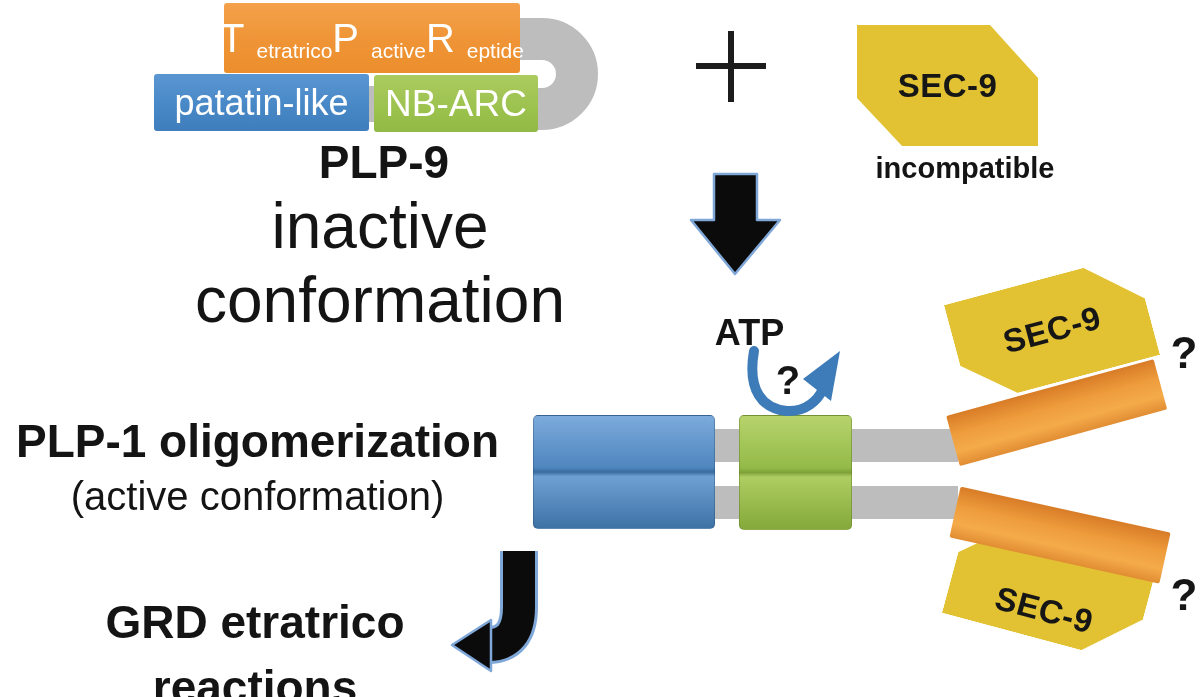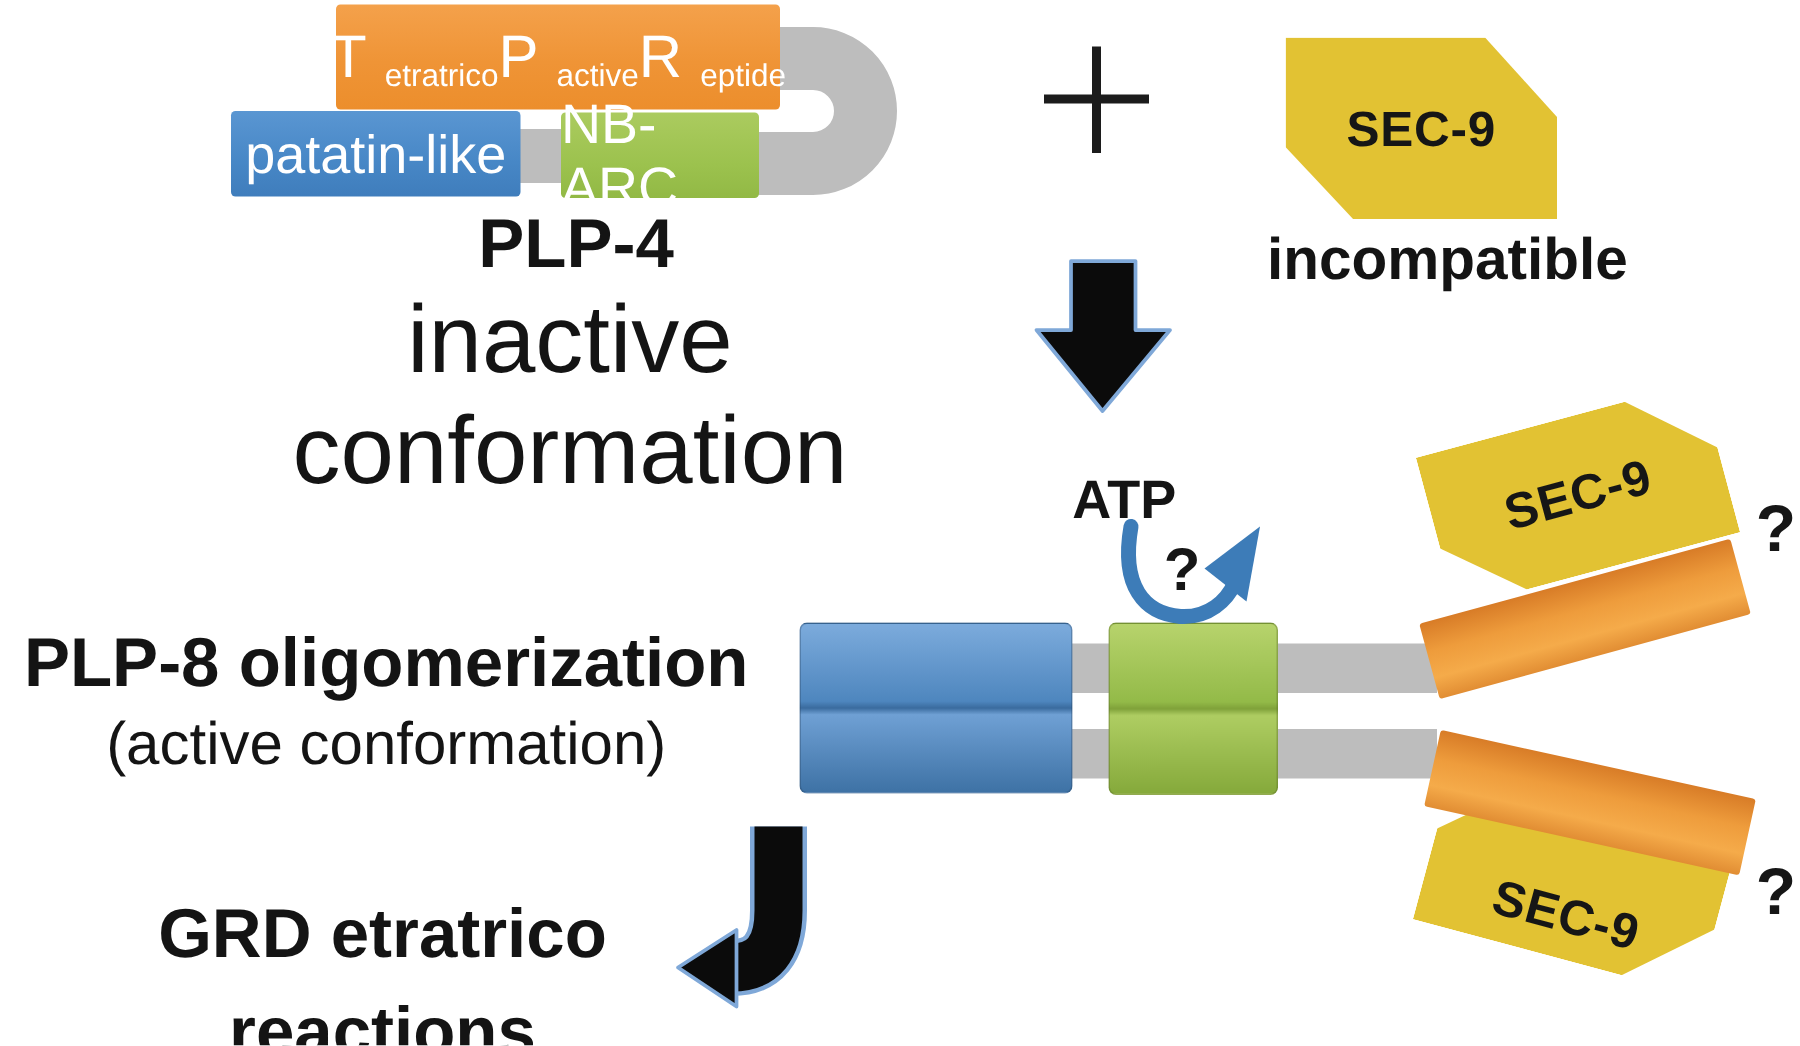--- a/index.html
+++ b/index.html
@@ -8,37 +8,37 @@
   .abs{position:absolute;}
   .svglayer{position:absolute;left:0;top:0;width:1200px;height:697px;pointer-events:none;}
   .z0{z-index:0}.z1{z-index:1}.z2{z-index:2}.z3{z-index:3}.z4{z-index:4}.z5{z-index:5}.z6{z-index:6}
 
   
   .dom{display:flex;align-items:center;justify-content:center;color:#fff;border-radius:3px;}
   .tpr{left:224px;top:3px;width:296px;height:70px;
        background:linear-gradient(180deg,#F4A14B 0%,#EF9436 55%,#EC8E2C 100%);}
   .tpr .cap{font-size:40px;line-height:1;}
   .tpr .sub{font-size:21px;line-height:1;position:relative;top:12px;margin-left:12px;}
-  .patatin{left:154px;top:74px;width:193px;height:57px;font-size:36px;
+  .patatin{left:154px;top:74px;width:215px;height:57px;font-size:36px;
        background:linear-gradient(180deg,#5A96D2 0%,#4787C6 60%,#3F7DBC 100%);}
-  .nbarc{left:374px;top:75px;width:132px;height:57px;font-size:37px;
+  .nbarc{left:374px;top:75px;width:164px;height:57px;font-size:37px;
        background:linear-gradient(180deg,#ABCB5F 0%,#9CC24E 60%,#92B945 100%);}
   .linker{left:340px;top:86px;width:40px;height:36px;background:#BDBDBD;}
 
   .biglabel{font-weight:bold;text-align:center;line-height:1.08;}
   .plp1-title{left:154px;top:138px;width:460px;font-size:46px;}
   .plp1-sub{left:145px;top:189px;width:470px;font-size:64px;font-weight:normal;text-align:center;}
 
   
   .hexa{background:#E2C233;display:flex;align-items:center;justify-content:center;
         font-weight:bold;font-size:33px;color:#161616;letter-spacing:0.5px;}
   .hex-shape{clip-path:polygon(0% 0%,73.5% 0%,100% 43.8%,100% 100%,24.9% 100%,0% 60.3%);}
   .hex-shape-mir{clip-path:polygon(0% 39.7%,24.9% 0%,100% 0%,100% 56.2%,73.5% 100%,0% 100%);}
   .sec9-solo{left:857px;top:25px;width:181px;height:121px;}
-  .incompatible{left:795px;top:153px;width:340px;font-size:39px;}
+  .incompatible{left:795px;top:153px;width:340px;font-size:29px;}
 
   .atp{left:697px;top:314px;width:105px;font-size:36px;text-align:center;}
   .qmark{font-weight:bold;text-align:center;color:#161616;}
   .q-mid{left:770px;top:358px;width:36px;font-size:40px;}
   .q-top{left:1164px;top:328px;width:40px;font-size:44px;}
   .q-bot{left:1164px;top:570px;width:40px;font-size:44px;}
 
   
   .graybar{background:#BDBDBD;}
   .bar-top{left:700px;top:429px;width:258px;height:33px;}
@@ -77,21 +77,21 @@
     <span class="cap">T</span>
       <span class="sub">etratrico</span>
       <span class="cap">P</span>
       <span class="sub">active</span>
       <span class="cap">R</span>
       <span class="sub">eptide</span>
   </div>
   <div class="abs dom patatin z1">patatin-like</div>
   <div class="abs dom nbarc z1">NB-ARC</div>
 
-  <div class="abs biglabel plp1-title z2">PLP-4</div>
+  <div class="abs biglabel plp1-title z2">PLP-9</div>
   <div class="abs plp1-sub z2">inactive conformation</div>
 
   <div class="abs hexa hex-shape sec9-solo z1">
     <span class="hexlabel">SEC-9</span>
   </div>
   <div class="abs biglabel incompatible z2">incompatible</div>
 
   <div class="abs graybar bar-top z1"></div>
   <div class="abs graybar bar-bot z1"></div>
   <div class="abs block block-blue z2"></div>
@@ -104,21 +104,21 @@
     <span class="hexlabel">SEC-9</span>
   </div>
   <div class="abs arm arm-top z4"></div>
   <div class="abs arm arm-bot z4"></div>
   <div class="abs qmark q-top z5">?</div>
   <div class="abs qmark q-bot z5">?</div>
 
   <div class="abs biglabel atp z5">ATP</div>
   <div class="abs qmark q-mid z5">?</div>
 
-  <div class="abs biglabel oligo-title z2">PLP-8 oligomerization</div>
+  <div class="abs biglabel oligo-title z2">PLP-1 oligomerization</div>
   <div class="abs oligo-sub z2">(active conformation)</div>
   <div class="abs biglabel grd z2">
     <div>GRD etratrico</div>
     <div>reactions</div>
   </div>
 
   <svg class="svglayer z6" viewBox="0 0 1200 697">
 
     <g>
       <line x1="696" y1="66" x2="766" y2="66" stroke="#1c1c1c" stroke-width="6"></line>

